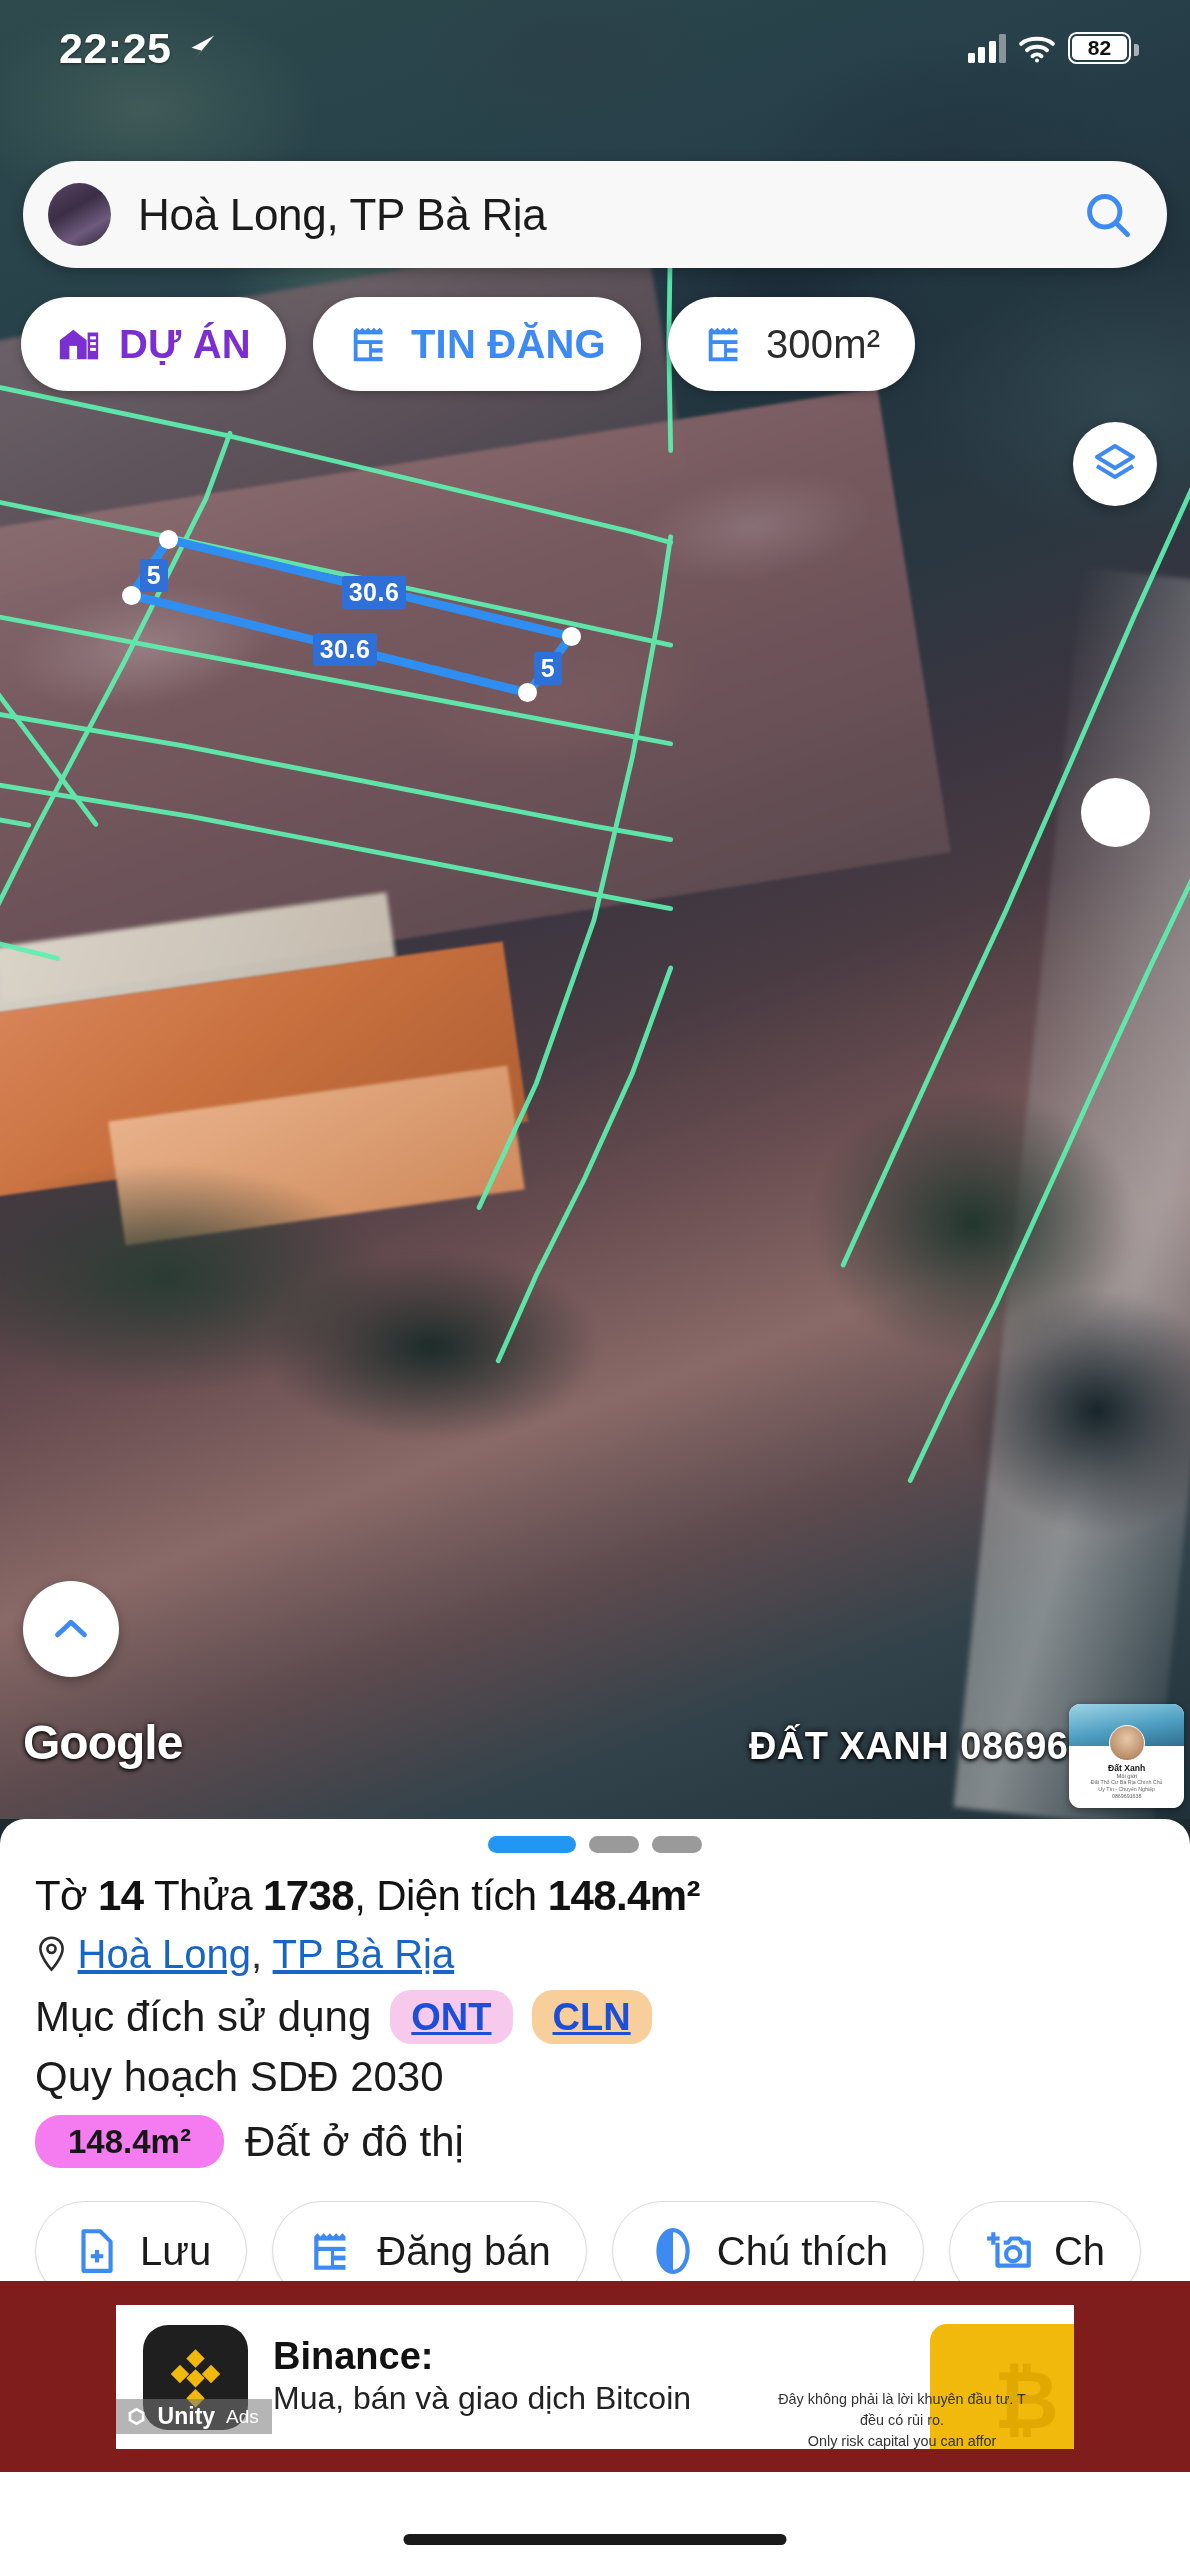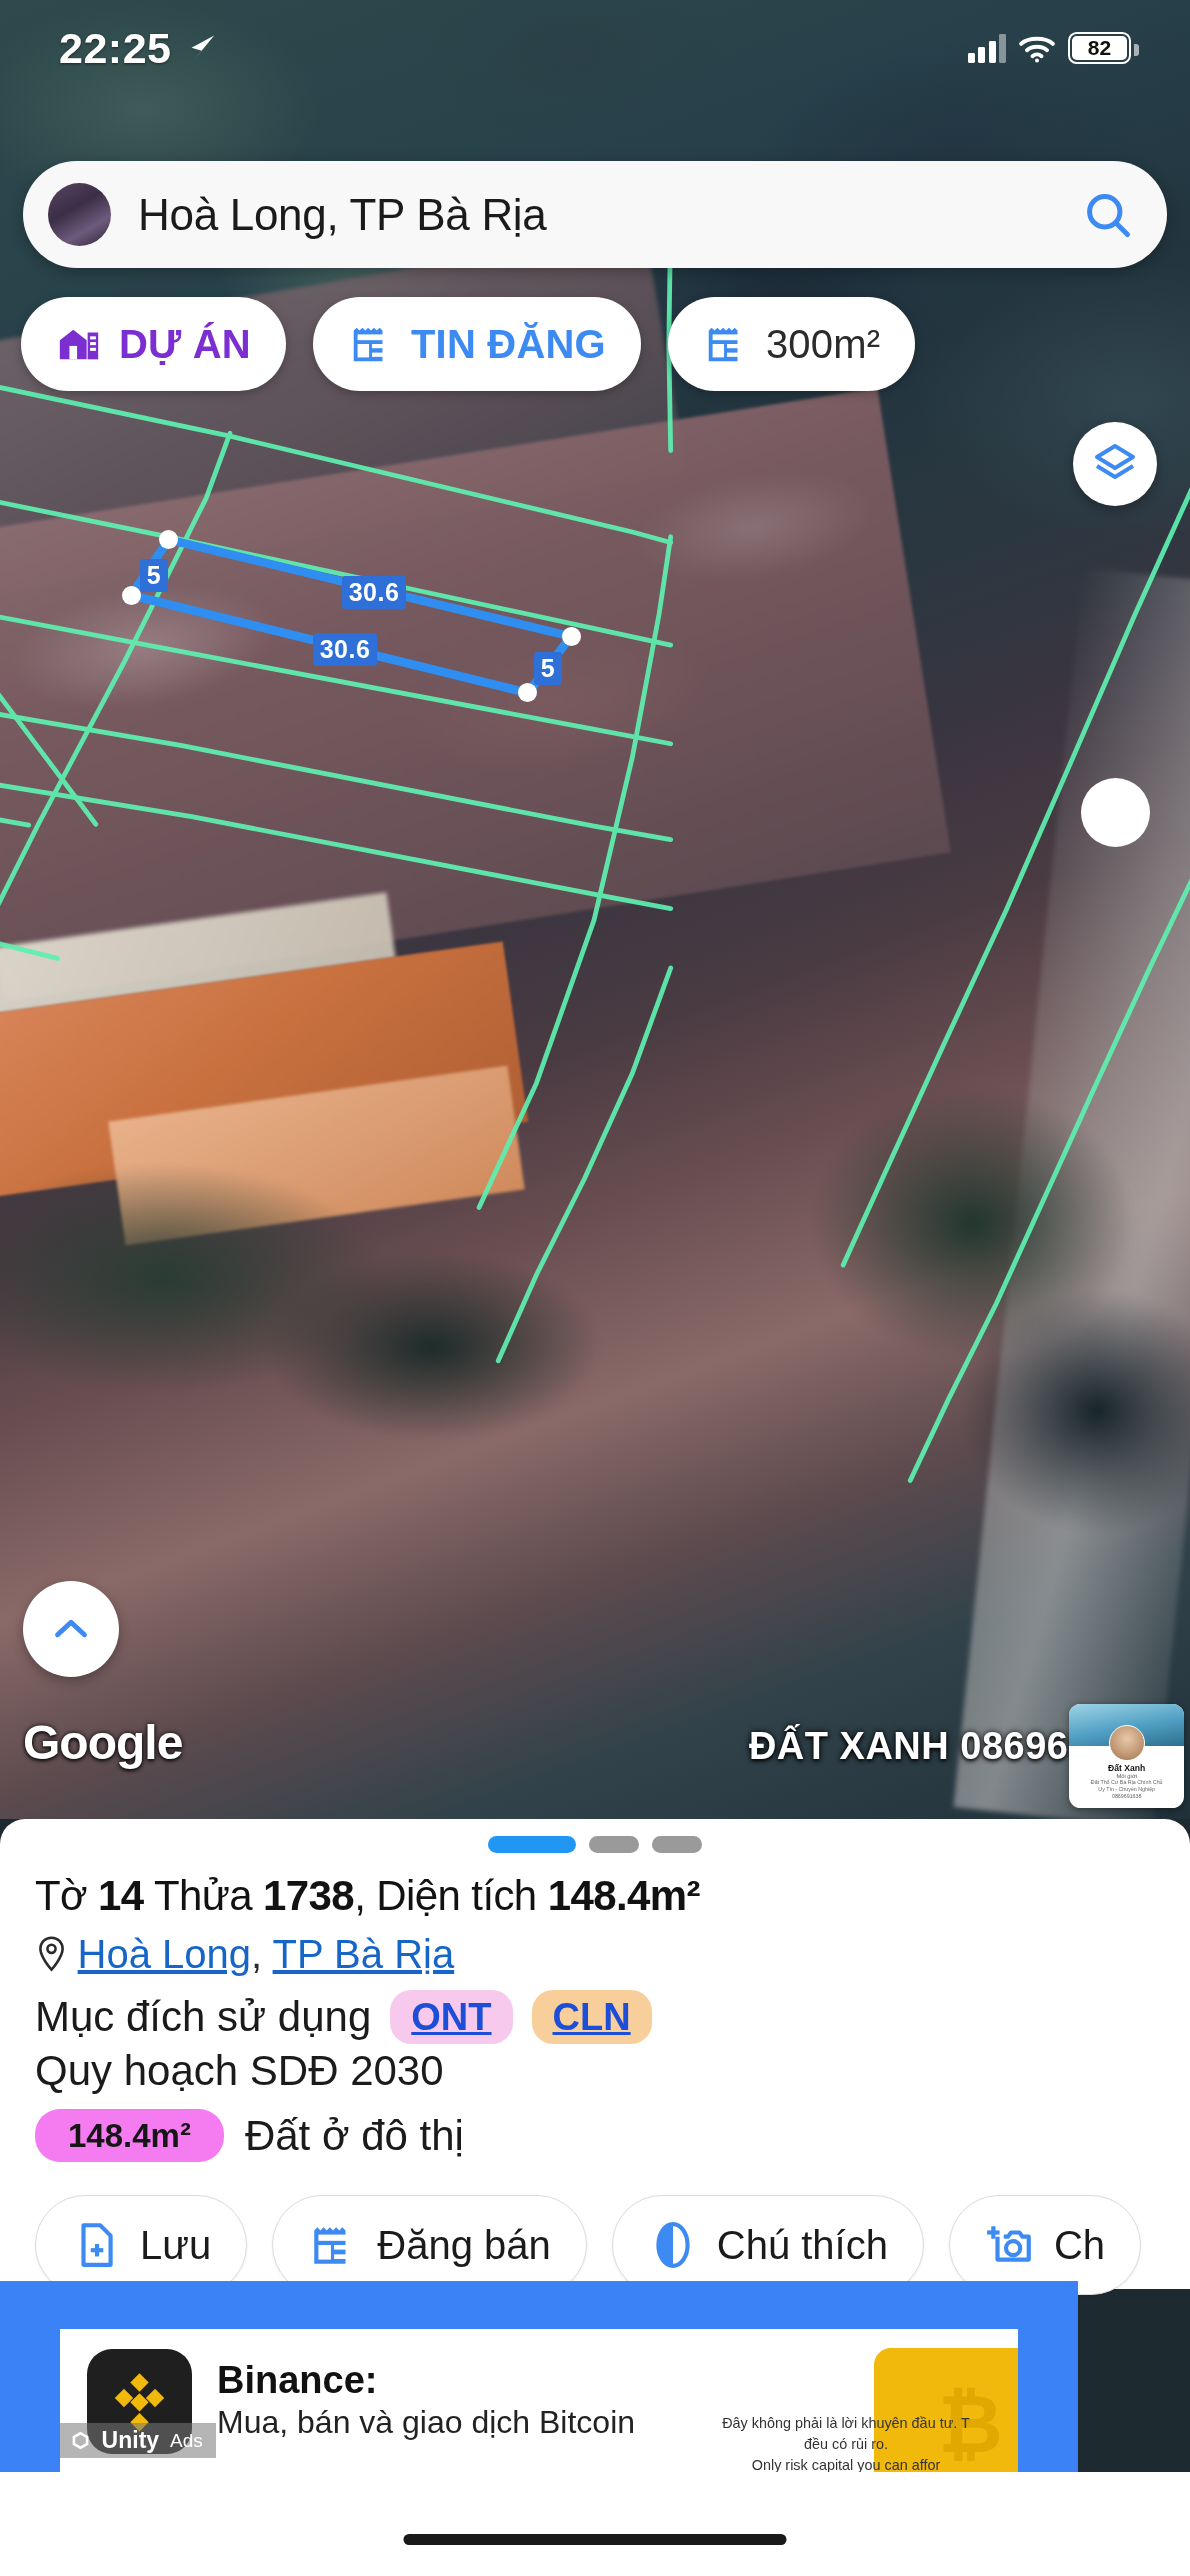--- a/index.html
+++ b/index.html
@@ -159,36 +159,36 @@
   .loc-links { font-size:40px; color:#1766c7; white-space:nowrap; }
   .loc-links a { color:#1766c7; text-decoration:underline; }
   .loc-sep { color:#2b2b2b; text-decoration:none; }
 
   .purpose-row { display:flex; align-items:center; gap:19px; margin-top:13.4px; }
   .purpose-label { font-size:42px; color:#1b1b1b; }
   .tag { font-size:38px; font-weight:600; color:#1d4ed8; padding:5.8px 21px; border-radius:21px;text-decoration:underline; }
   .tag.ont { background:#f7c9ec; }
   .tag.cln { background:#f8cf9a; }
 
-  .plan-title { font-size:42px; color:#1b1b1b; margin-top:3px; }
+  .plan-title { font-size:42px; color:#1b1b1b; margin-top:9px; }
 
   .plan-row { display:flex; align-items:center; gap:21px; margin-top:13.4px; }
   .area-badge { background:#f57cf0; border-radius:25px; padding:7.7px 33px; font-size:33px;
                 font-weight:700; color:#161616; }
   .plan-text { font-size:42px; color:#1b1b1b; }
 
   #actions { display:flex; gap:25px; margin-top:33px; }
   .act { height:100px; border:1px solid #dcdcdc; border-radius:50px; background:#fff;
          display:flex; align-items:center; gap:19px; padding:0 35px; flex:0 0 auto; white-space:nowrap;
          box-shadow:0 1px 2.9px rgba(0,0,0,.07); }
   .act-label { font-size:40px; color:#1b1b1b; }
 
   
-  #ad { position:absolute; left:0; top:2281px; width:1078px; height:192px; z-index:46;
-        background:#3b82f6; display:flex; align-items:flex-end; justify-content:center; }
+  #ad { position:absolute; left:0; top:2281px; width:1190px; height:192px; z-index:46;
+        background:#7f1d1d; display:flex; align-items:center; justify-content:center; }
   .ad-inner { position:relative; width:958px; height:144px; background:#fff; display:flex; align-items:center;
               overflow:hidden; }
   .ad-logo { width:105px; height:105px; margin-left:27px; background:#1f1f1f; border-radius:25px;
              flex:0 0 auto; display:flex; align-items:center; justify-content:center; }
   .ad-text { margin-left:25px; flex:1; }
   .ad-title { font-size:38px; font-weight:700; color:#111; line-height:1.05; }
   .ad-sub { font-size:32px; color:#222; margin-top:3.8px; }
   .ad-right { position:relative; width:316px; height:100%; flex:0 0 auto; }
   .ad-btn { position:absolute; left:5.8px; top:13.4px; width:274px; height:59px; background:#f0b90b;
             border-radius:30px; display:flex; align-items:center; justify-content:center;

